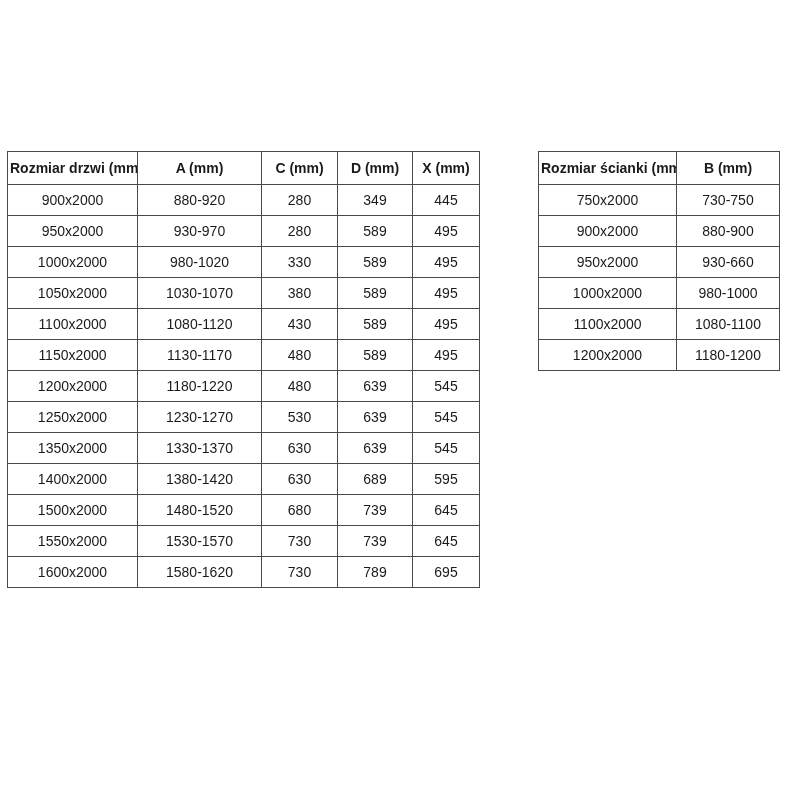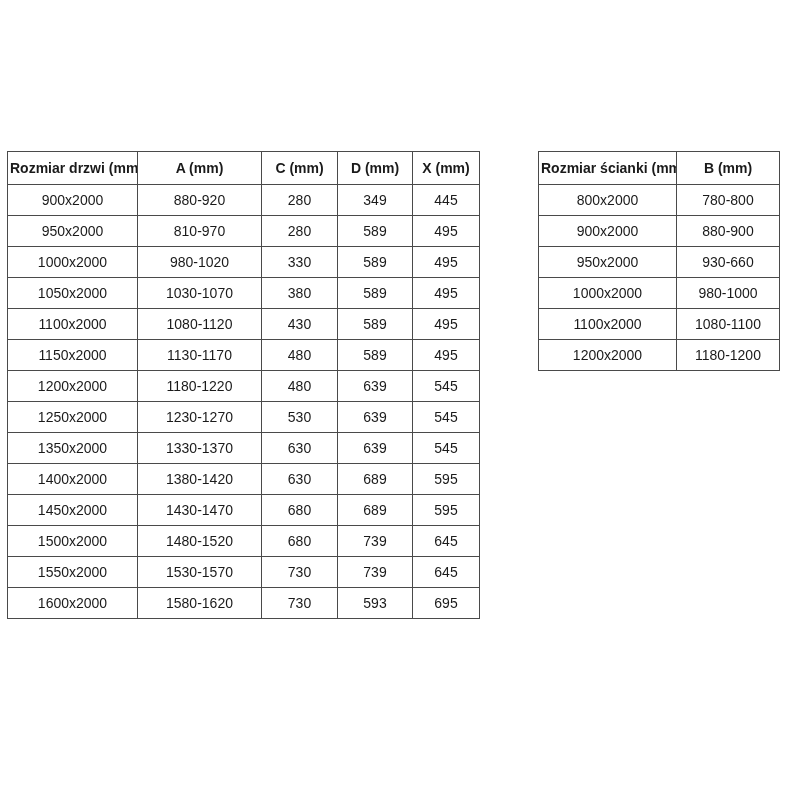--- a/index.html
+++ b/index.html
@@ -85,21 +85,21 @@
     <tbody>
         <tr>
           <td>900x2000</td>
           <td>880-920</td>
           <td>280</td>
           <td>349</td>
           <td>445</td>
         </tr>
         <tr>
           <td>950x2000</td>
-          <td>810-970</td>
+          <td>930-970</td>
           <td>280</td>
           <td>589</td>
           <td>495</td>
         </tr>
         <tr>
           <td>1000x2000</td>
           <td>980-1020</td>
           <td>330</td>
           <td>589</td>
           <td>495</td>
@@ -147,65 +147,58 @@
           <td>545</td>
         </tr>
         <tr>
           <td>1400x2000</td>
           <td>1380-1420</td>
           <td>630</td>
           <td>689</td>
           <td>595</td>
         </tr>
         <tr>
-          <td>1450x2000</td>
-          <td>1430-1470</td>
-          <td>680</td>
-          <td>689</td>
-          <td>595</td>
-        </tr>
-        <tr>
           <td>1500x2000</td>
           <td>1480-1520</td>
           <td>680</td>
           <td>739</td>
           <td>645</td>
         </tr>
         <tr>
           <td>1550x2000</td>
           <td>1530-1570</td>
           <td>730</td>
           <td>739</td>
           <td>645</td>
         </tr>
         <tr>
           <td>1600x2000</td>
           <td>1580-1620</td>
           <td>730</td>
-          <td>593</td>
+          <td>789</td>
           <td>695</td>
         </tr>
       </tbody>
   </table>
 
   <table id="table-walls">
     <colgroup>
       <col class="c0">
         <col class="c1">
     </colgroup>
     <thead>
       <tr>
         <th>Rozmiar ścianki (mm)</th>
         <th>B (mm)</th>
       </tr>
     </thead>
     <tbody>
         <tr>
-          <td>800x2000</td>
-          <td>780-800</td>
+          <td>750x2000</td>
+          <td>730-750</td>
         </tr>
         <tr>
           <td>900x2000</td>
           <td>880-900</td>
         </tr>
         <tr>
           <td>950x2000</td>
           <td>930-660</td>
         </tr>
         <tr>

